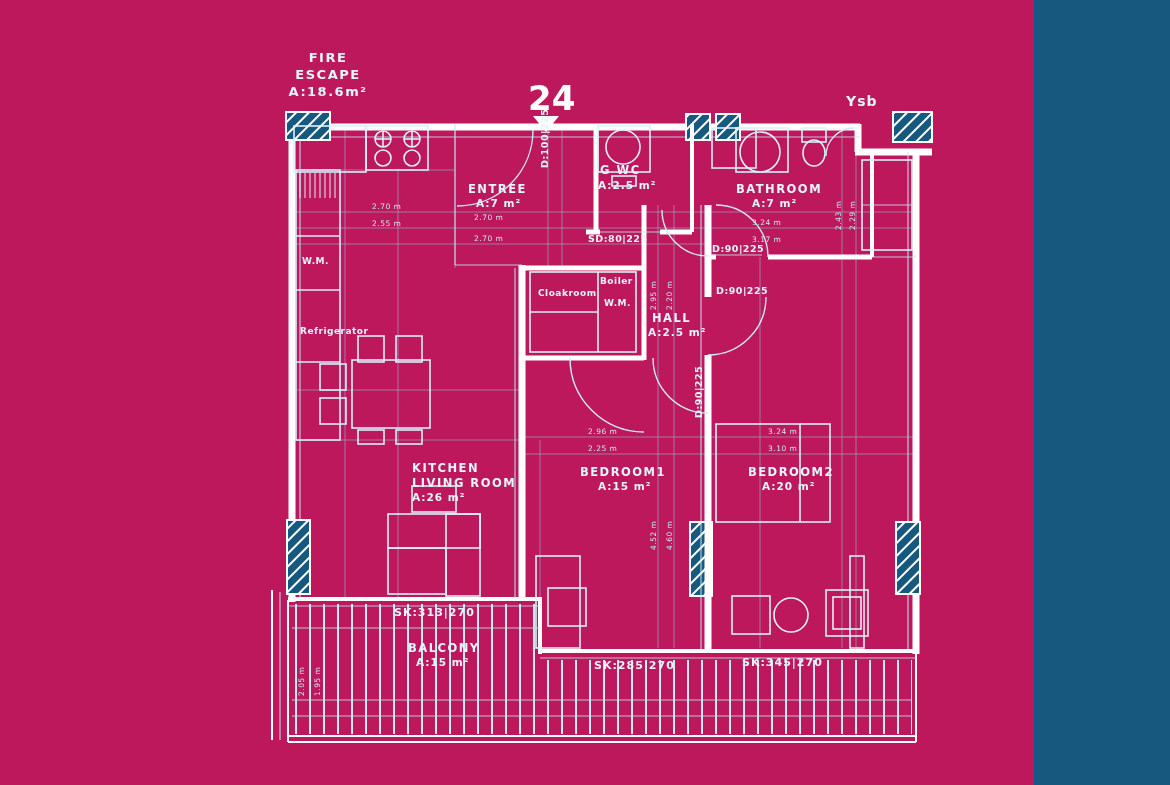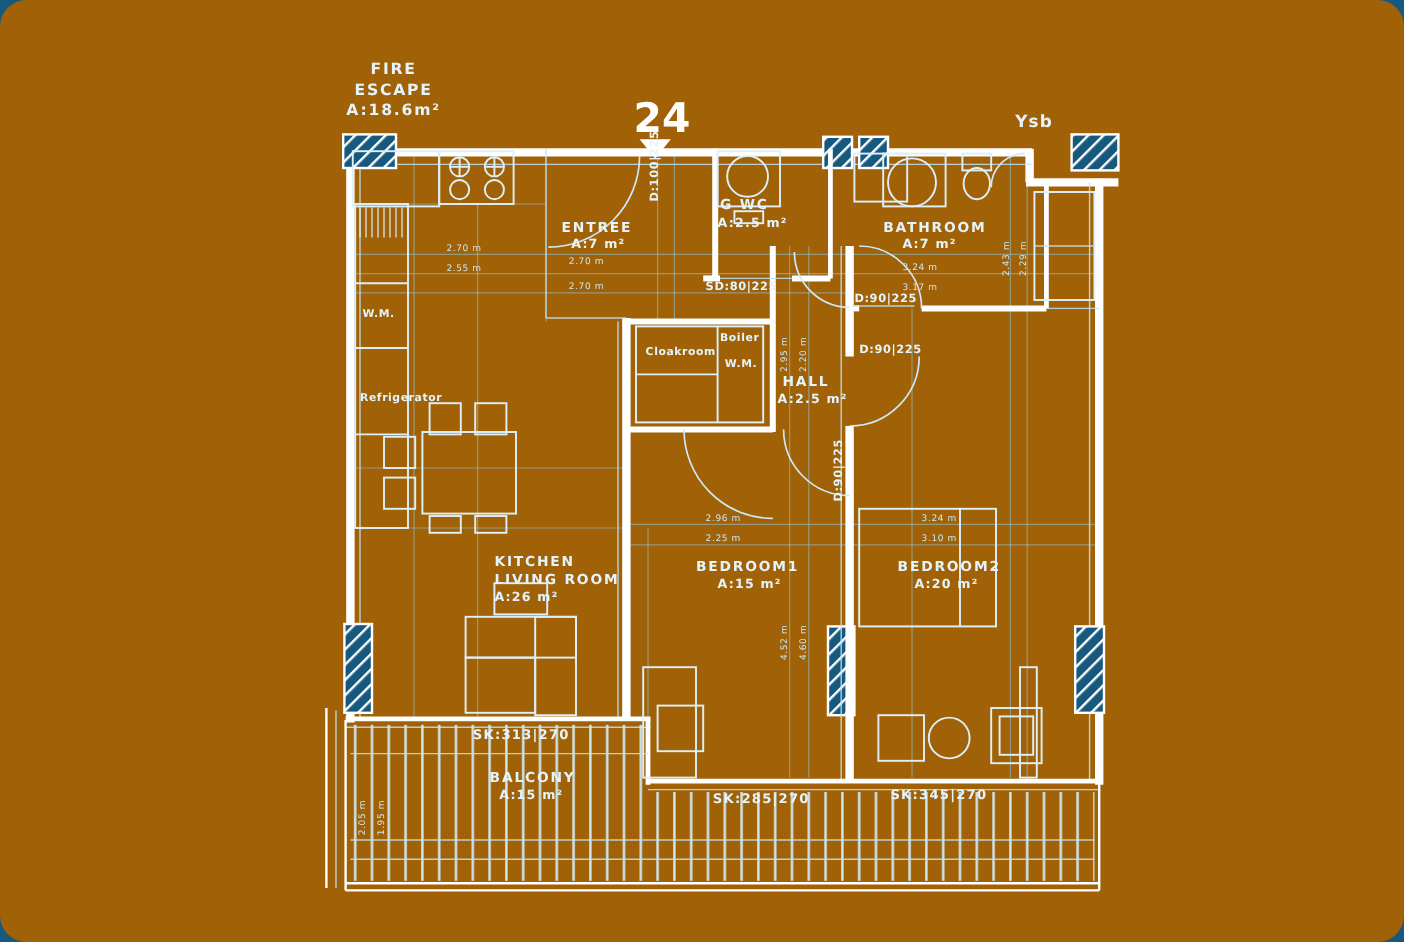--- a/index.html
+++ b/index.html
@@ -1,17 +1,17 @@
 <!DOCTYPE html>
 <html><head>
 <meta charset="utf-8">
 <style>
   html,body{margin:0;padding:0;background:#17587E;}
-  .stage{position:relative;width:1170px;height:785px;background:#a16207;overflow:hidden;
-         font-family:"DejaVu Sans",sans-serif;border-radius:22px;}
+  .stage{position:relative;width:1034px;height:785px;background:#be185d;overflow:hidden;
+         font-family:"DejaVu Sans",sans-serif;}
   svg{position:absolute;inset:0;}
   
   .wall{stroke:#FFFFFF;stroke-linecap:butt;fill:none;}
   .w7{stroke-width:7;} .w5{stroke-width:5;} .w4{stroke-width:4;} .w2{stroke-width:2;}
   .thin{stroke:#BFE3F2;stroke-width:1.2;fill:none;opacity:.85;}
   .faint{stroke:#8FC6DD;stroke-width:1;fill:none;opacity:.55;}
   .furn{stroke:#DDF0FA;stroke-width:1.6;fill:none;}
   .arc{stroke:#CFE9F7;stroke-width:1.4;fill:none;}
   
   text{fill:#E4F4FC;}

